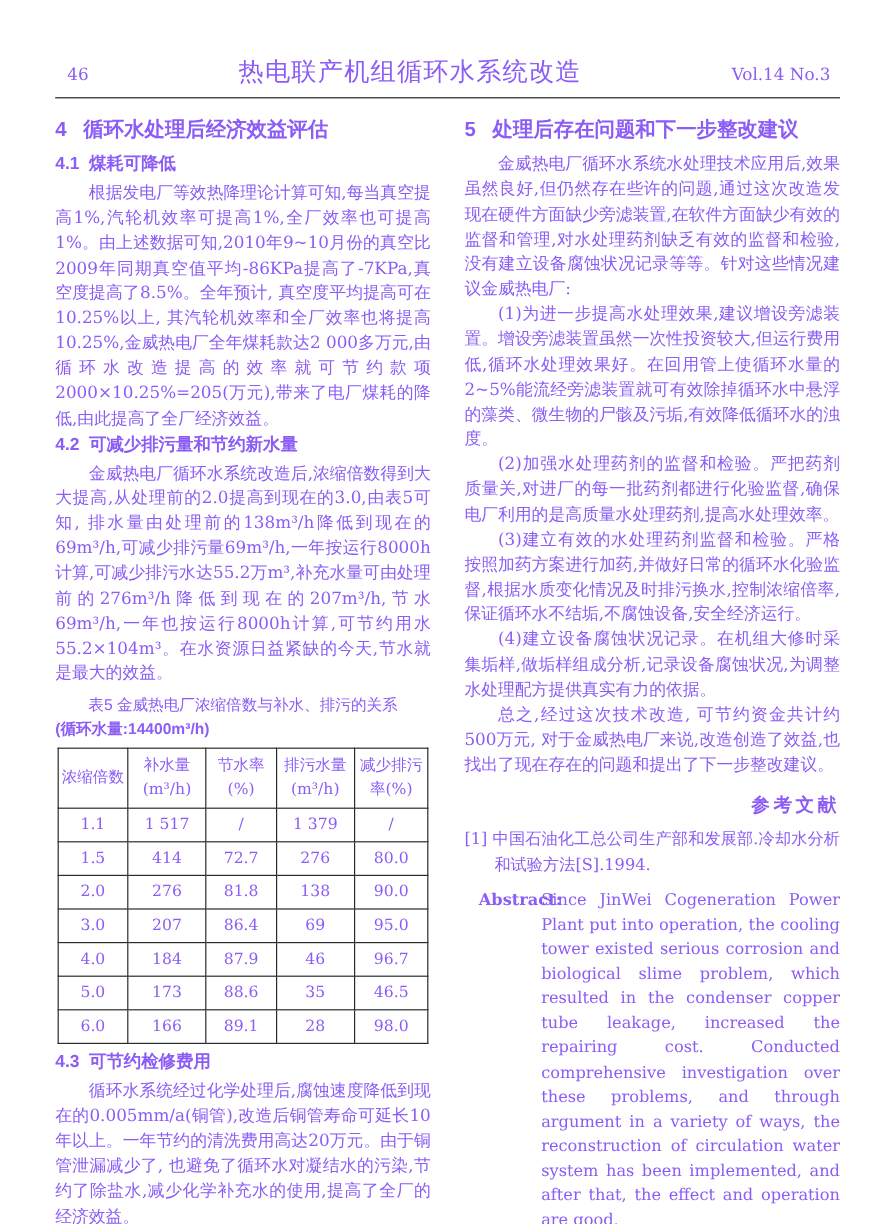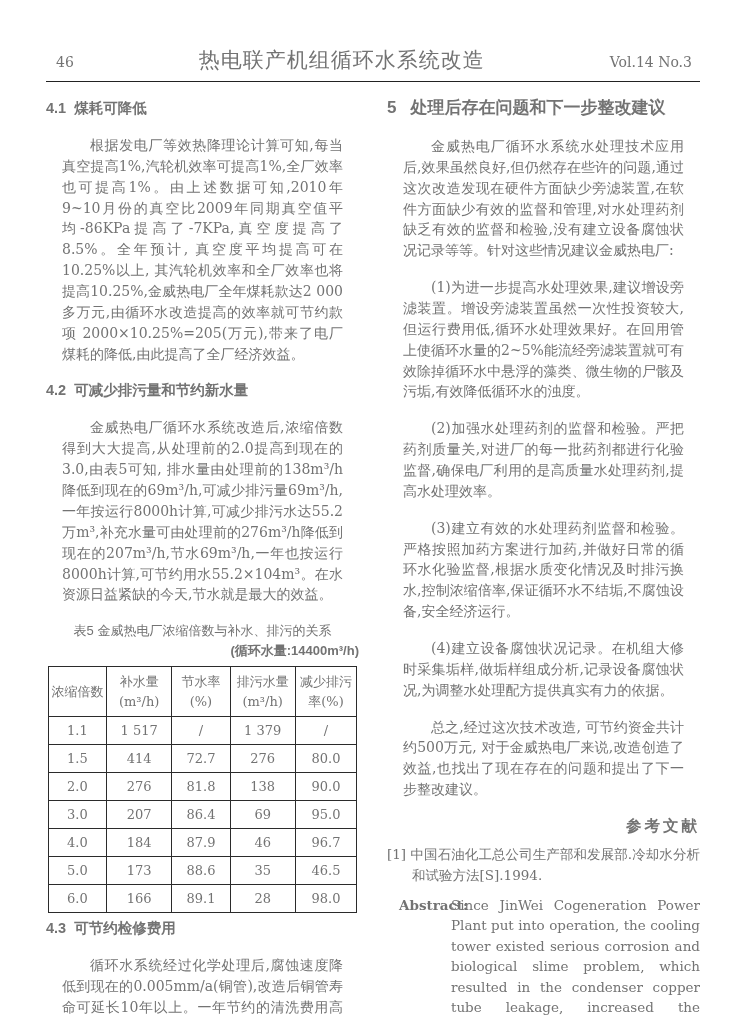--- a/index.html
+++ b/index.html
@@ -1,35 +1,35 @@
 <!DOCTYPE html>
 <html><head>
 <meta charset="utf-8">
 <style>
   html,body{margin:0;padding:0;background:#fff;}
   .page{position:relative;width:744px;height:1020px;background:#ffffff;box-sizing:border-box;
-        padding:46px 44px 18px 46px;overflow:hidden;color:#737373;}
+        padding:46px 44px 18px 46px;overflow:hidden;color:#8b5cf6;}
   .page-header{display:flex;justify-content:space-between;align-items:baseline;
         font:14px "DejaVu Serif","Liberation Serif",serif;padding:0 8px 0 10px;}
   .page-header .ctr{font-size:21px;letter-spacing:1px;}
   .header-rule{border:none;border-top:1.6px solid #222;margin:7px 0 0 0;}
   .columns{display:flex;gap:28px;margin-top:15px;}
   .col{flex:1;min-width:0;}
   h1.sec{font-family:"Liberation Sans",sans-serif;font-weight:bold;font-size:17px;
         line-height:1.35;margin:0 0 7px 0;}
   h1.sec .num{margin-right:14px;}
   h2.sub{font-family:"Liberation Sans",sans-serif;font-weight:bold;font-size:14.5px;
         line-height:1.45;margin:1px 0 3px 0;}
   h2.sub .num{margin-right:8px;}
   p.body{font:14px/1.49 "DejaVu Serif","Liberation Serif",serif;text-align:justify;
-        text-indent:2em;margin:16px;}
+        text-indent:2em;margin:0;}
   .tbl-caption{font-family:"Liberation Sans",sans-serif;font-weight:normal;font-size:13px;
         line-height:1.5;text-align:center;margin:6px 0 0 0;}
   .tbl-subcaption{font-family:"Liberation Sans",sans-serif;font-weight:bold;font-size:13px;
-        line-height:1.5;text-align:right;margin:0 0 6px 0;}
+        line-height:1.5;text-align:left;margin:0 0 6px 0;}
   table.t5{width:99%;margin:0 auto 5px auto;border-collapse:collapse;
         font:13px "DejaVu Serif","Liberation Serif",serif;text-align:center;}
   .t5 th,.t5 td{border:1px solid #2b2b2b;font-weight:normal;}
   .t5 th{white-space:pre-line;padding:5px 1px;line-height:1.5;}
   .t5 td{height:27px;padding:0 1px;}
   .ref-heading{font-family:"Liberation Sans",sans-serif;font-weight:bold;font-size:15.5px;
         text-align:right;letter-spacing:3px;margin:13px 0 7px 0;}
   .ref-item{font:13.5px/1.58 "DejaVu Serif","Liberation Serif",serif;text-align:justify;
         padding-left:25px;text-indent:-25px;margin:0;}
   .hang{position:relative;font:13.5px/1.52 "DejaVu Serif","Liberation Serif",serif;
@@ -45,20 +45,23 @@
   <header class="page-header">
     <span>46</span>
     <span class="ctr">热电联产机组循环水系统改造</span>
     <span>Vol.14 No.3</span>
   </header>
   <hr class="header-rule">
 
   <main class="columns">
 
     <section class="col">
+      <h1 class="sec">
+        <span class="num">4</span><span>循环水处理后经济效益评估</span>
+      </h1>
 
       <h2 class="sub">
         <span class="num">4.1</span><span>煤耗可降低</span>
       </h2>
       <p class="body">根据发电厂等效热降理论计算可知,每当真空提高1%,汽轮机效率可提高1%,全厂效率也可提高1%。由上述数据可知,2010年9~10月份的真空比2009年同期真空值平均-86KPa提高了-7KPa,真空度提高了8.5%。全年预计, 真空度平均提高可在10.25%以上, 其汽轮机效率和全厂效率也将提高10.25%,金威热电厂全年煤耗款达2 000多万元,由循环水改造提高的效率就可节约款项 2000×10.25%=205(万元),带来了电厂煤耗的降低,由此提高了全厂经济效益。</p>
 
       <h2 class="sub">
         <span class="num">4.2</span><span>可减少排污量和节约新水量</span>
       </h2>
       <p class="body">金威热电厂循环水系统改造后,浓缩倍数得到大大提高,从处理前的2.0提高到现在的3.0,由表5可知, 排水量由处理前的138m³/h降低到现在的69m³/h,可减少排污量69m³/h,一年按运行8000h计算,可减少排污水达55.2万m³,补充水量可由处理前的276m³/h降低到现在的207m³/h,节水69m³/h,一年也按运行8000h计算,可节约用水55.2×104m³。在水资源日益紧缺的今天,节水就是最大的效益。</p>

